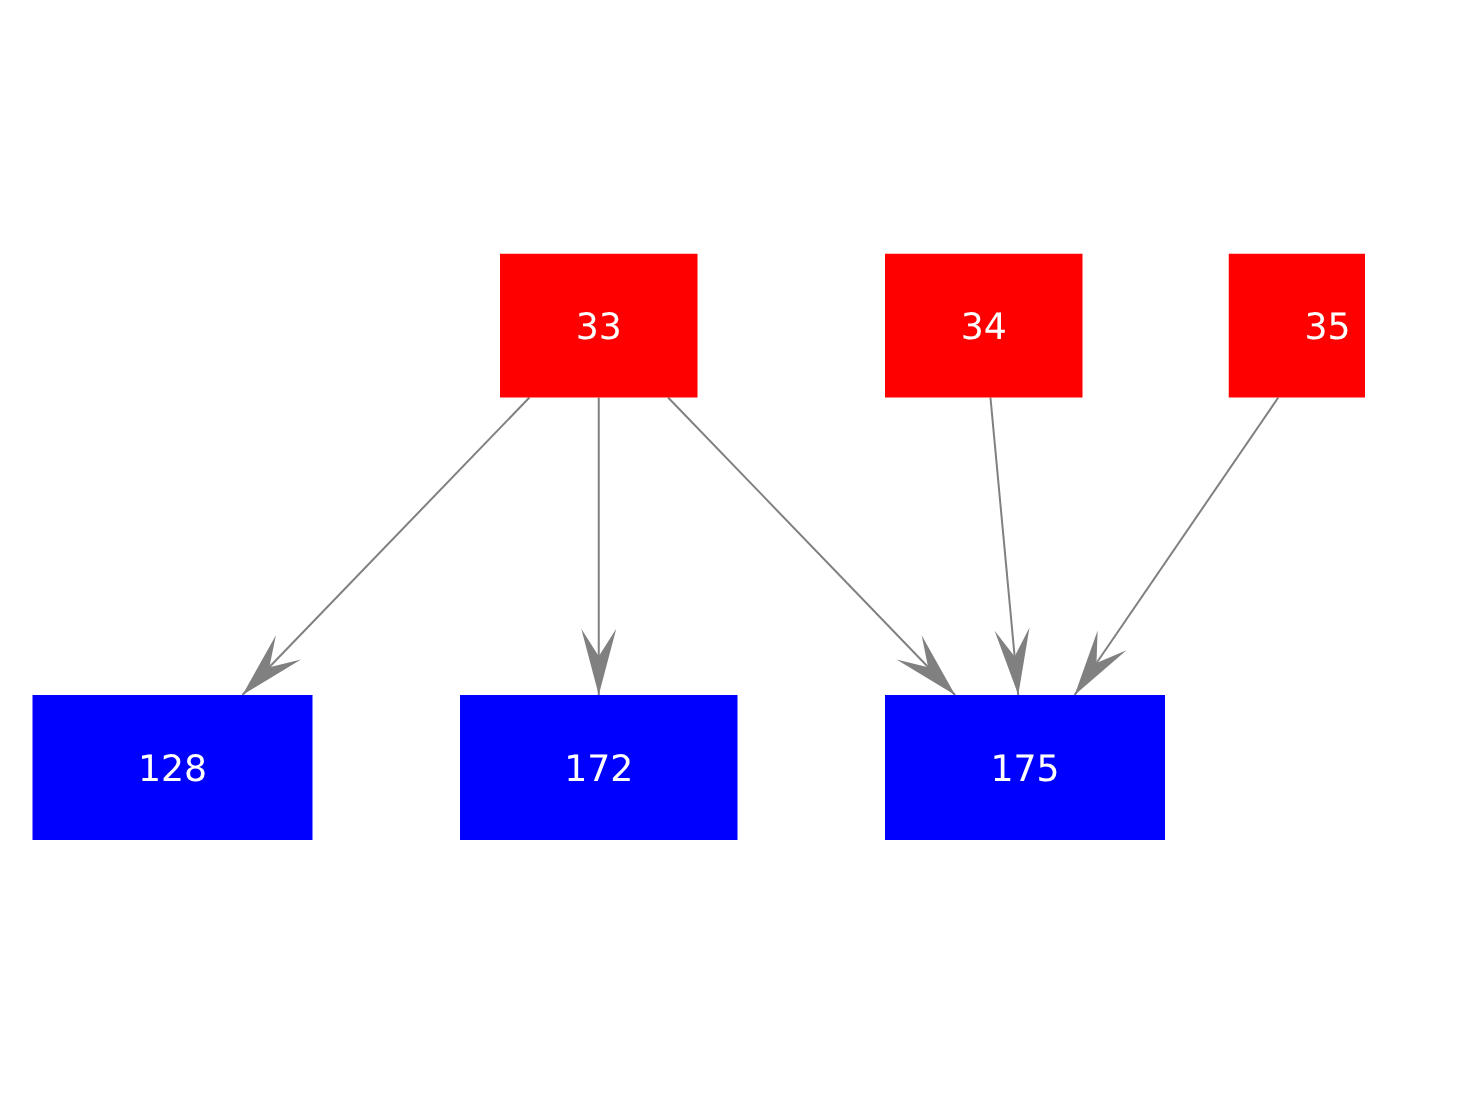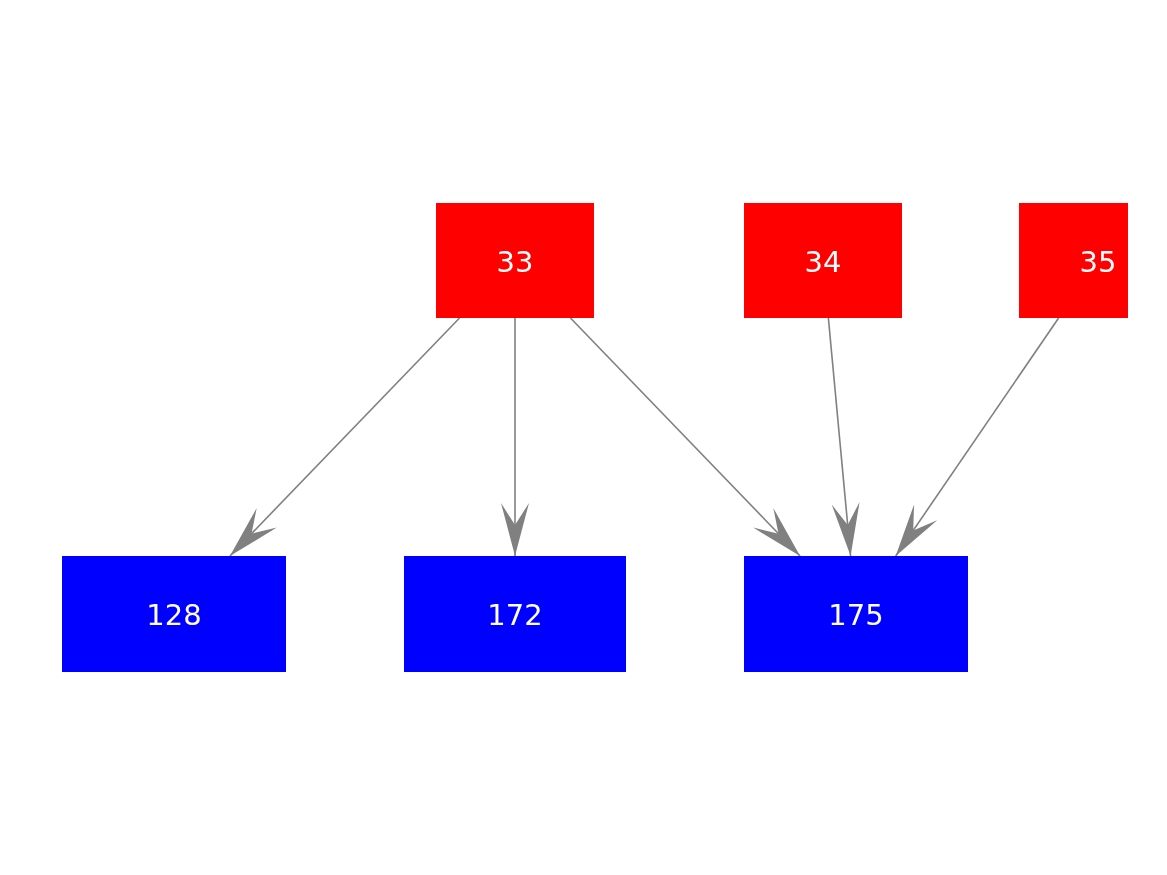--- a/index.html
+++ b/index.html
@@ -7,21 +7,20 @@
     padding: 0;
     background: #ffffff;
     font-family: "DejaVu Sans", "Liberation Sans", sans-serif;
   }
   .canvas-wrap {
     position: relative;
     width: 1092px;
     height: 875px;
     background: #ffffff;
     overflow: hidden;
-    padding-left: 36px;
   }
   svg text {
     font-family: "DejaVu Sans", "Liberation Sans", sans-serif;
   }
 </style>
 </head>
 <body>
 
 <div class="canvas-wrap">
   <svg id="graph" width="1167" height="875" viewBox="0 0 1167 875" xmlns="http://www.w3.org/2000/svg" style="background: rgb(255, 255, 255);">

